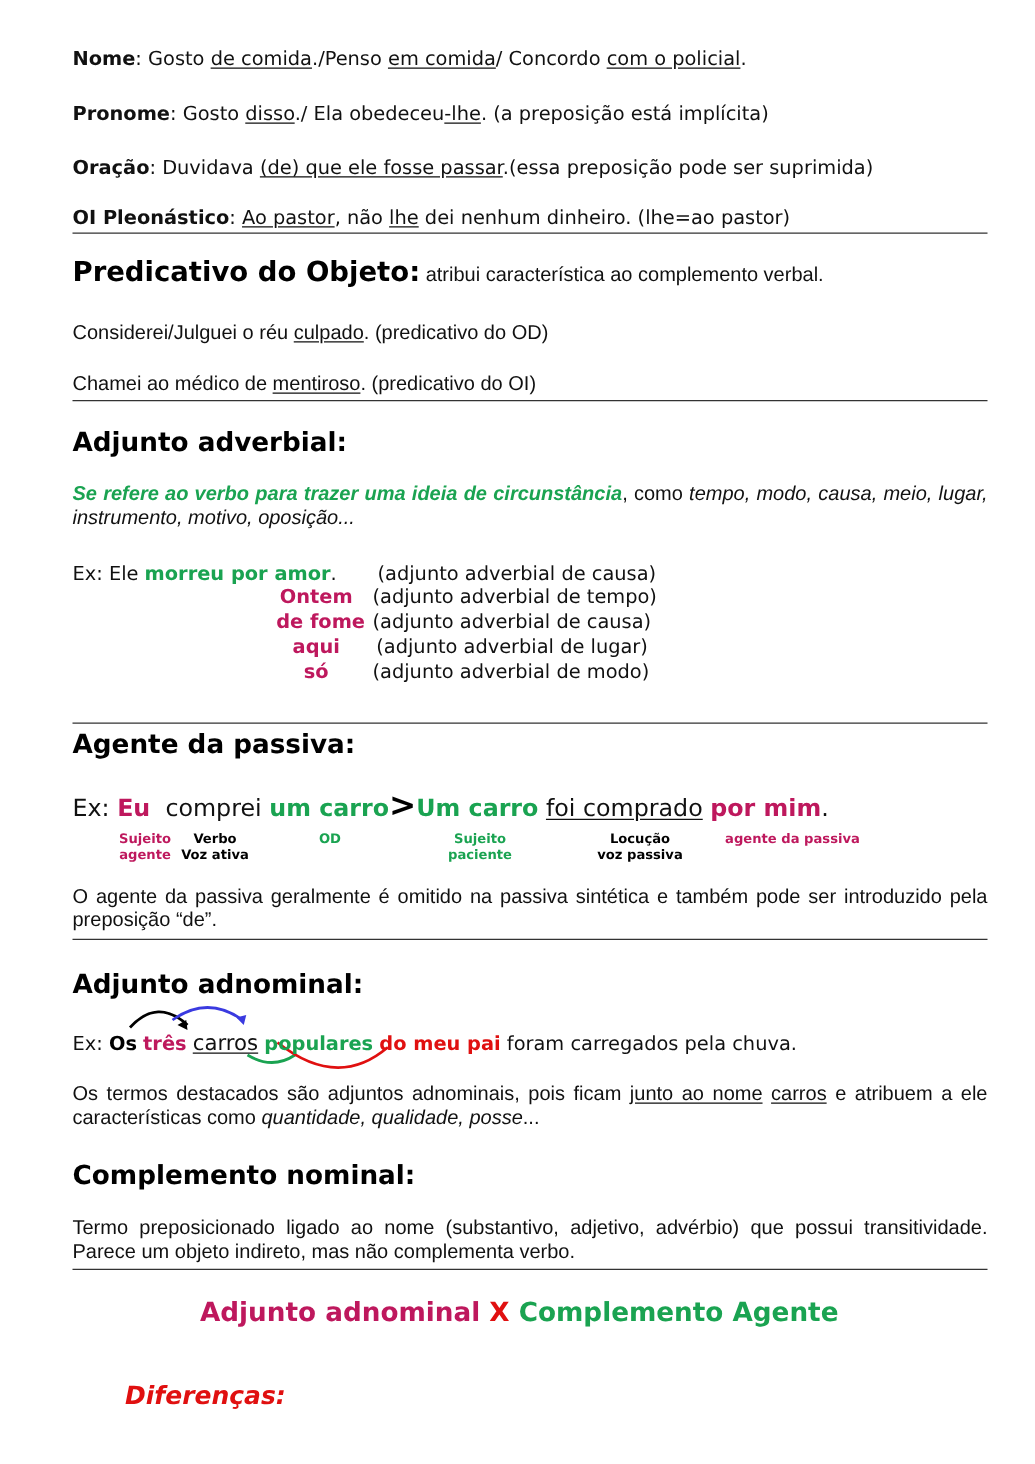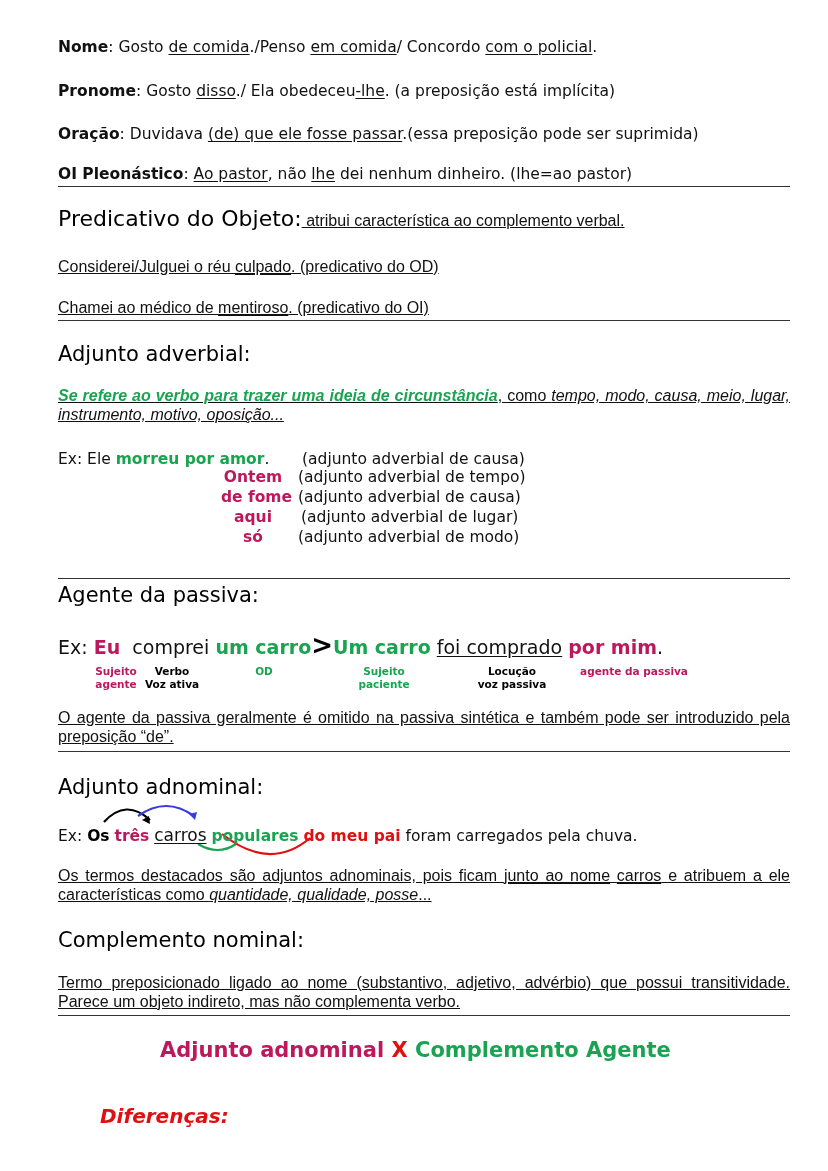--- a/index.html
+++ b/index.html
@@ -5,22 +5,22 @@
   html, body { margin: 0; padding: 0; background: #ffffff; }
   body { width: 828px; height: 1171px; position: relative; overflow: hidden;
          font-family: "DejaVu Sans", sans-serif; color: #111; }
   .page { position: absolute; left: 58px; top: 0; width: 732px; }
   .abs { position: absolute; white-space: nowrap; }
   .line { font-size: 15.5px; }
   .b { font-weight: bold; }
   .u { text-decoration: underline; text-underline-offset: 2px; text-align: right; }
   .i { font-style: italic; }
   .rule { position: absolute; left: 0; width: 732px; height: 1.4px; background: #333; }
-  .narrow { font-family: "Liberation Sans", sans-serif; font-size: 16px; transform-origin: left top; text-decoration: underline; }
-  .h2 { font-family: "DejaVu Sans", sans-serif; font-weight: normal; font-size: 21px; color: #000; text-align: center; }
+  .narrow { font-family: "Liberation Sans", sans-serif; font-size: 16px; transform-origin: left top; }
+  .h2 { font-family: "DejaVu Sans", sans-serif; font-weight: bold; font-size: 21px; color: #000; text-align: center; }
   .green { color: #1aa351; }
   .blue { color: #be185d; }
   .red { color: #e01010; }
   .black { color: #000; }
   .small { font-size: 10.5px; font-weight: bold; line-height: 13px; text-align: center; position: absolute; }
   .justify { white-space: normal; text-align: justify; text-align-last: left; }
   svg { position: absolute; overflow: visible; }
 </style>
 </head>
 <body>

